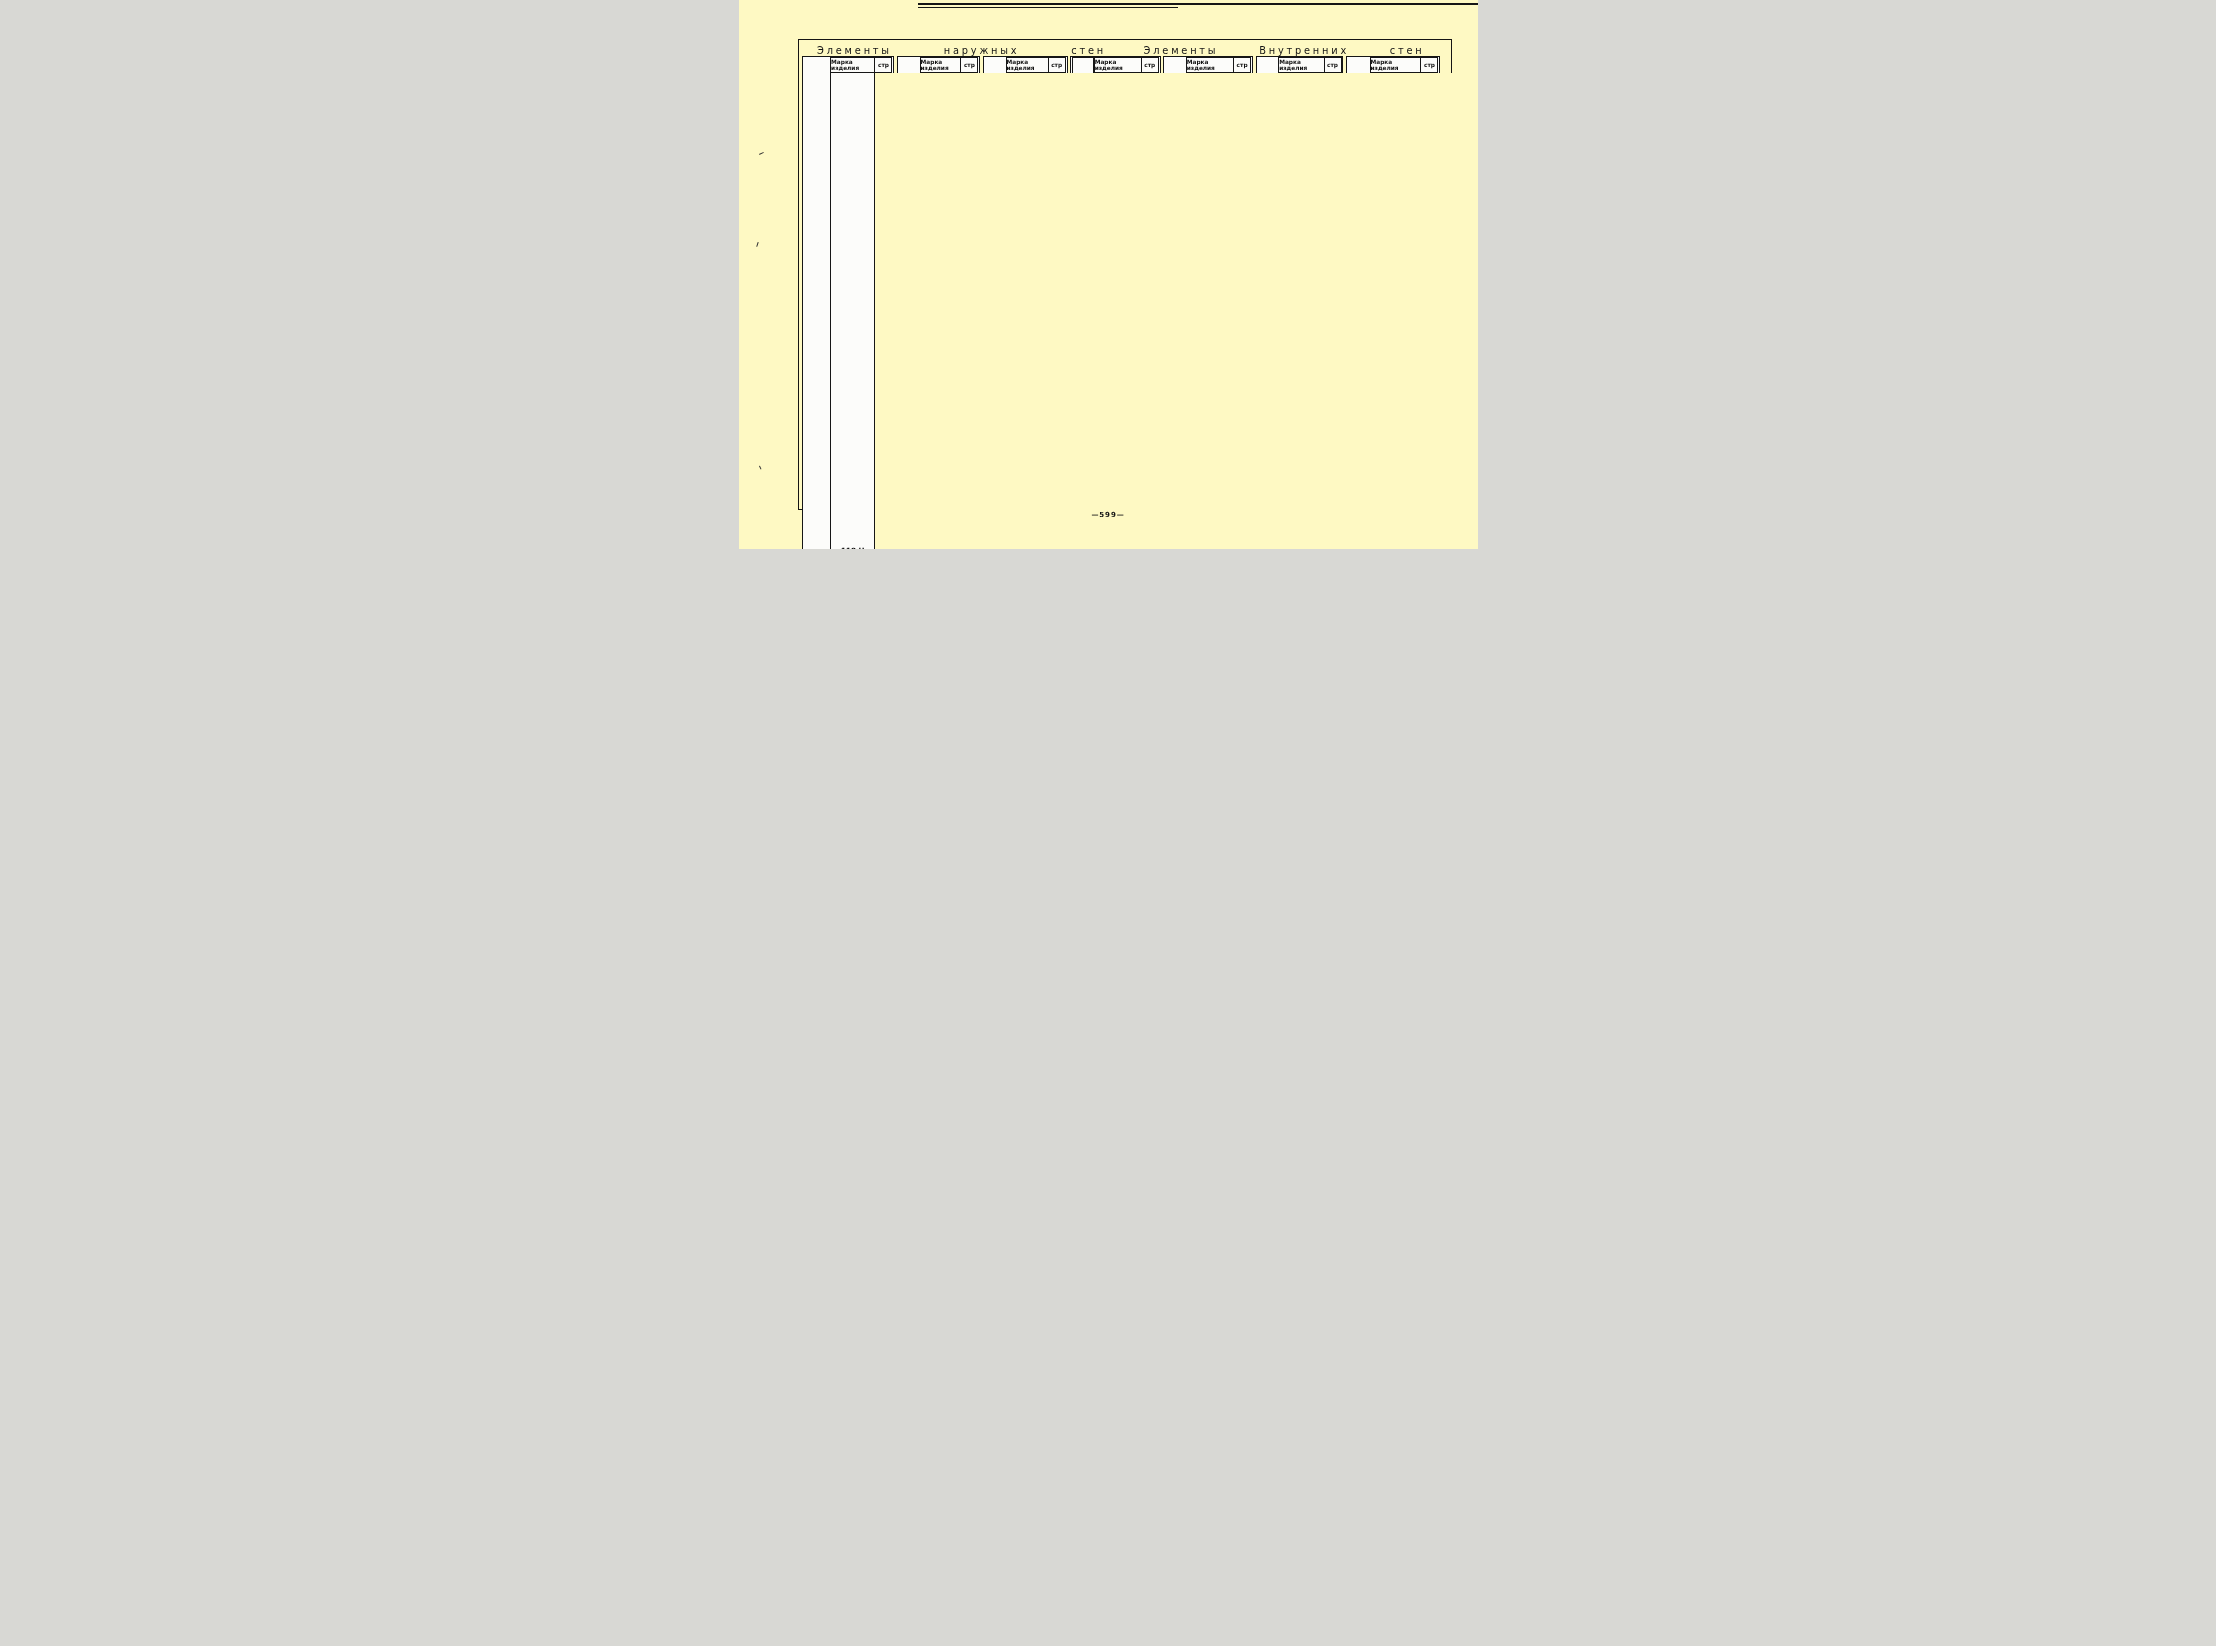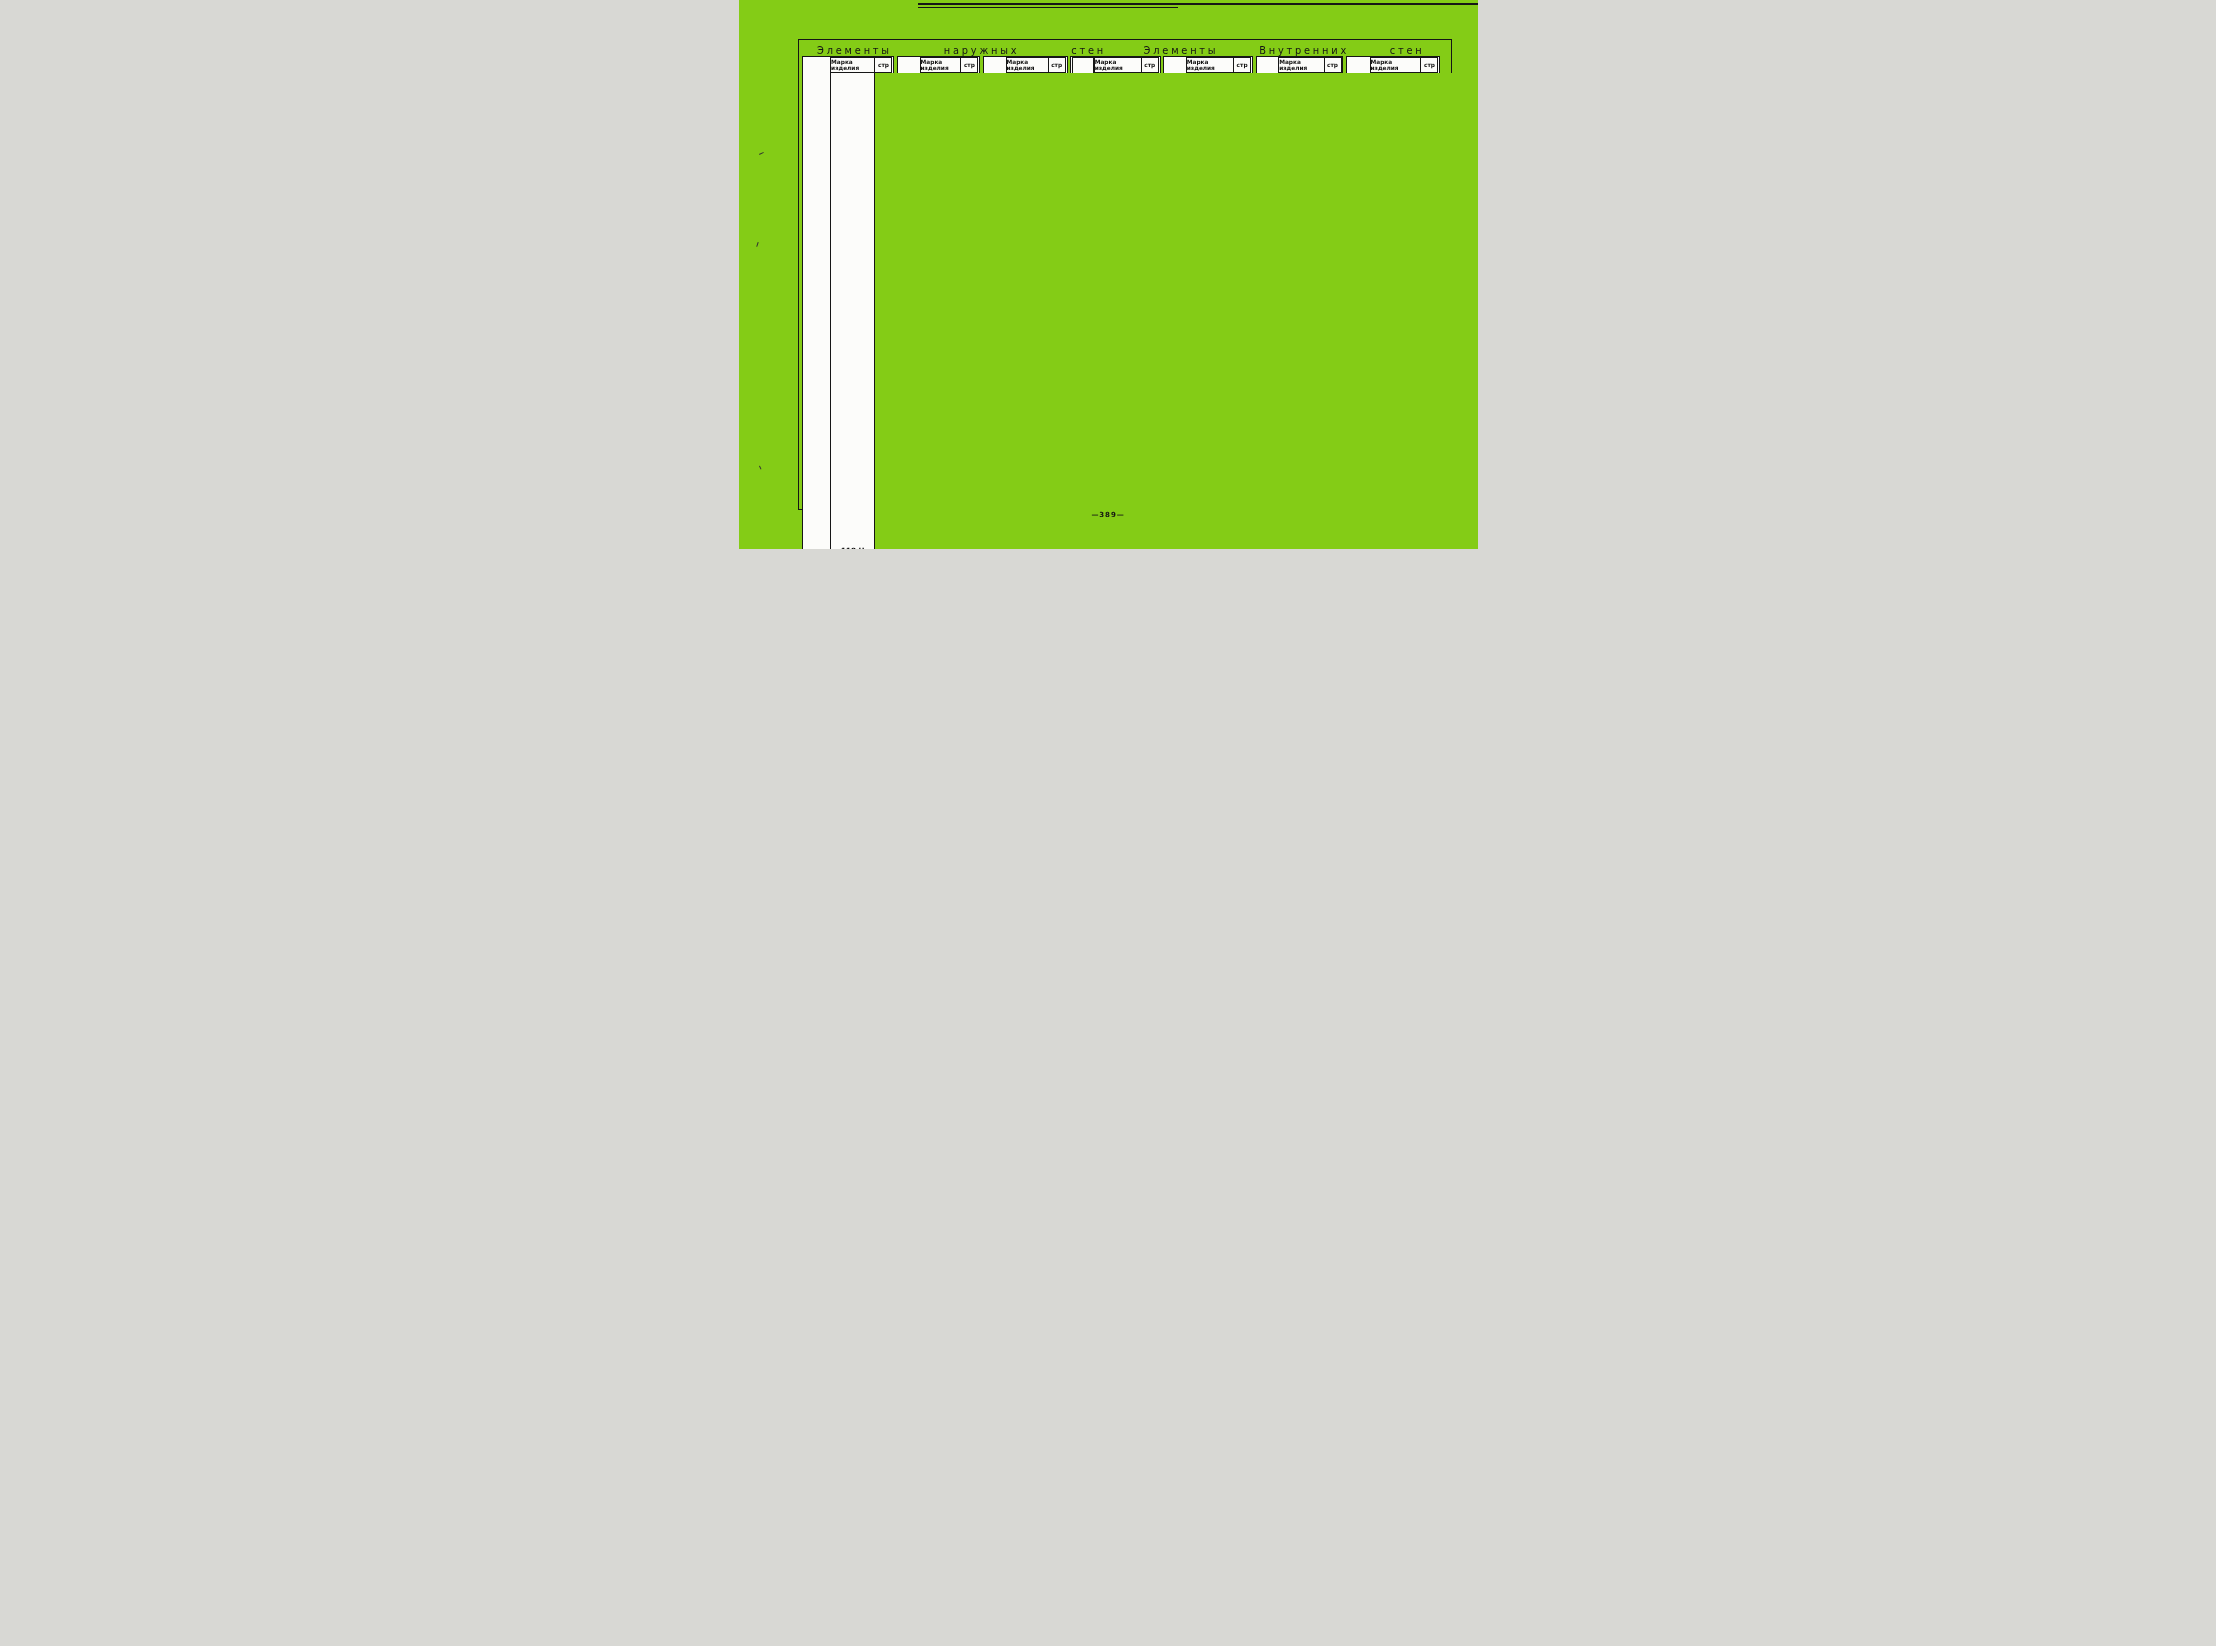--- a/index.html
+++ b/index.html
@@ -1,20 +1,20 @@
 <!DOCTYPE html>
 <html style="font-size:7.4px"><head>
 <meta charset="utf-8">
 <style>
   html,body{margin:0;padding:0;background:#d8d8d4;}
   .page{
     position:relative;
     width:739px;height:549px;
     margin:0 auto;
-    background:#84cc16;
+    background:#fef9c3;
     color:#141414;
     font-family:"DejaVu Sans", sans-serif;
     overflow:hidden;
   }
   
   .toprule1{position:absolute;top:3.3px;left:179px;right:0;height:1.4px;background:#161616;}
   .toprule2{position:absolute;top:6.5px;left:179px;width:260px;height:0.9px;background:#161616;}
   
   .stray{position:absolute;background:#333;border-radius:0.9px;}
   .s1{left:20.5px;top:153px;width:4.6px;height:1.4px;transform:rotate(-25deg);}
@@ -195,15 +195,15 @@
             </div>
             <div class="rows" style="grid-template-rows: repeat(33, 1fr);">
               <div class="cell mark">ВС-49-1-1п</div>
               <div class="cell page">95</div>
             </div>
           </div>
         </div>
       </div>
   </div>
 
-  <div class="footer">—389—</div>
+  <div class="footer">—599—</div>
 </div>
 
 
 </body></html>

